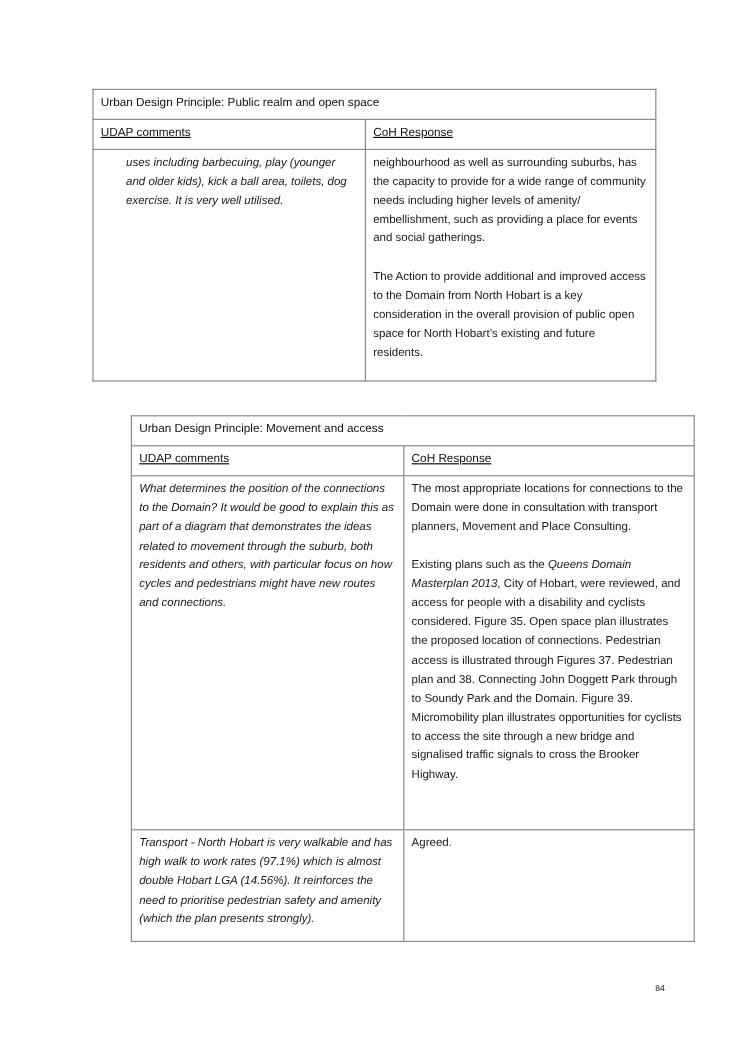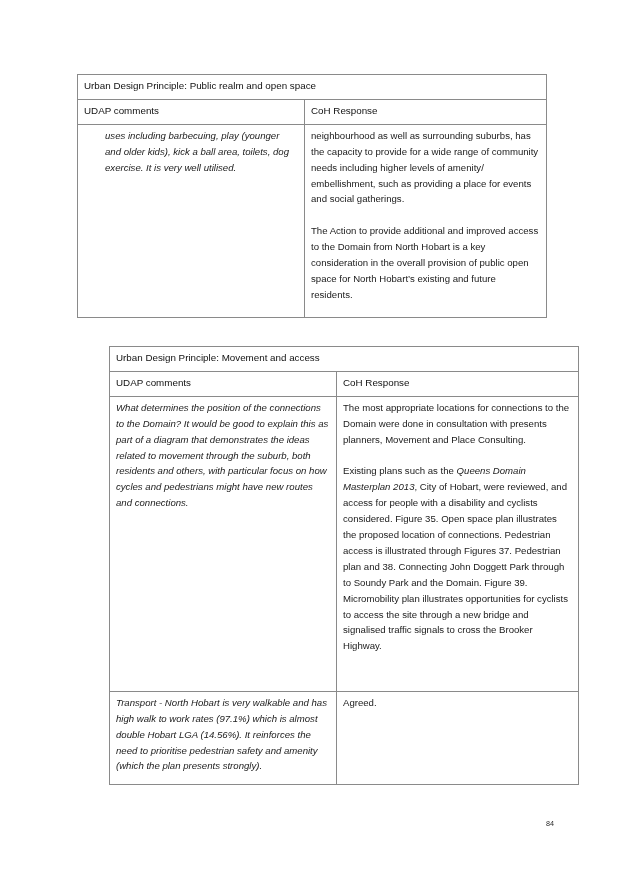--- a/index.html
+++ b/index.html
@@ -54,20 +54,21 @@
     color: #111111;
   }
   .colhead-cell {
     padding-top: 3px;
     padding-bottom: 4px;
   }
   .colhead-text {
     font-size: 9.8px;
     line-height: 14px;
     color: #111111;
+    text-decoration: underline;
   }
 
   .udap-text {
     font-style: italic;
     margin: 0;
   }
   .udap-text.indented {
     text-indent: 0;
     padding-left: 21px;
   }
@@ -163,21 +164,21 @@
         </td>
         <td class="colhead-cell">
           <span class="colhead-text">CoH Response</span>
         </td>
       </tr>
       <tr class="row-tall-2">
         <td>
           <p class="udap-text">What determines the position of the connections to the Domain? It would be good to explain this as part of a diagram that demonstrates the ideas related to movement through the suburb, both residents and others, with particular focus on how cycles and pedestrians might have new routes and connections.</p>
         </td>
         <td>
-          <p class="coh-text">The most appropriate locations for connections to the Domain were done in consultation with presents planners, Movement and Place Consulting.</p>
+          <p class="coh-text">The most appropriate locations for connections to the Domain were done in consultation with transport planners, Movement and Place Consulting.</p>
           <p class="coh-text">Existing plans such as the <em>Queens Domain Masterplan 2013</em>, City of Hobart, were reviewed, and access for people with a disability and cyclists considered. Figure 35. Open space plan illustrates the proposed location of connections. Pedestrian access is illustrated through Figures 37. Pedestrian plan and 38. Connecting John Doggett Park through to Soundy Park and the Domain. Figure 39. Micromobility plan illustrates opportunities for cyclists to access the site through a new bridge and signalised traffic signals to cross the Brooker Highway.</p>
         </td>
       </tr>
       <tr class="row-tall-3">
         <td>
           <p class="udap-text">Transport - North Hobart is very walkable and has high walk to work rates (97.1%) which is almost double Hobart LGA (14.56%). It reinforces the need to prioritise pedestrian safety and amenity (which the plan presents strongly).</p>
         </td>
         <td>
           <p class="coh-text">Agreed.</p>
         </td>

